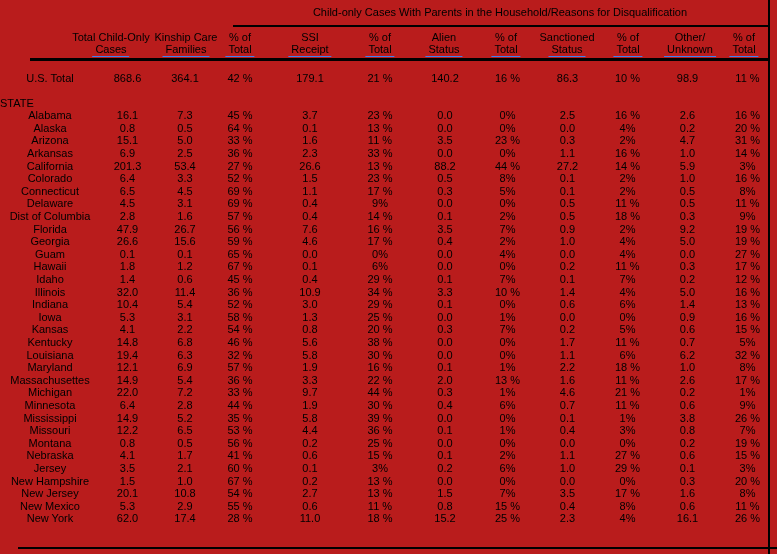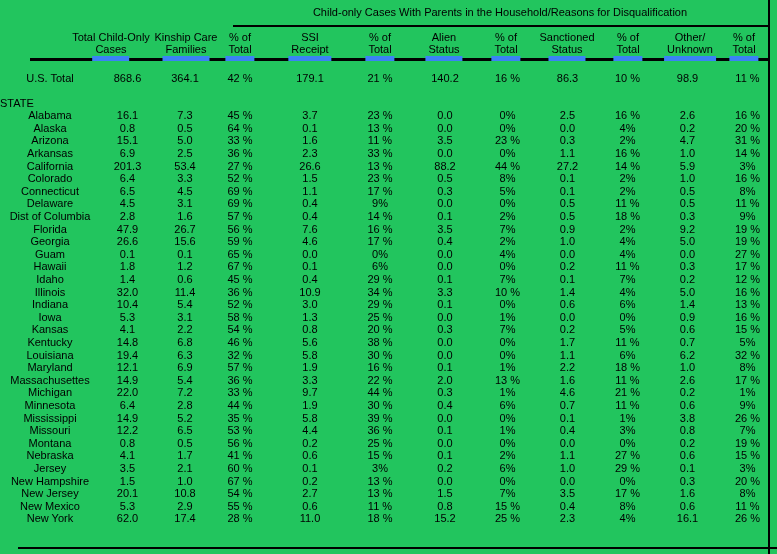--- a/index.html
+++ b/index.html
@@ -1,37 +1,37 @@
 <!DOCTYPE html>
 <html><head>
 <meta charset="utf-8">
 <style>
   html,body{margin:0;padding:0;background:#fff;}
   .page{
-    position:relative;width:777px;height:554px;background:#22c55e;
+    position:relative;width:777px;height:554px;background:#b91c1c;
     font-family:"Liberation Sans", sans-serif;font-size:11px;color:#000;
     overflow:hidden;
   }
   .rule{position:absolute;background:#000;}
   .rule-span{left:233px;top:25px;width:535px;height:2px;}
   .rule-thick{left:30px;top:58px;width:738px;height:3px;}
   .rule-bottom{left:18px;top:547px;width:759px;height:2px;}
   .rule-right{left:768px;top:0;width:2px;height:554px;}
   .span-title{
     position:absolute;left:500px;top:6px;transform:translateX(-50%);
     white-space:nowrap;
   }
   .hcol{
     position:absolute;top:32px;transform:translateX(-50%);
     text-align:center;white-space:nowrap;line-height:11px;
   }
   .hc1{left:111px}.hc2{left:186px}.hc3{left:240px}.hc4{left:310px}
   .hc5{left:380px}.hc6{left:444px}.hc7{left:506px}.hc8{left:567px}
   .hc9{left:628px}.hc10{left:690px}.hc11{left:744px}
-  .u{display:inline-block;border-bottom:5px solid #3b82f6;padding:1px 3px 1px 3px;}
+  .u{display:inline-block;border-bottom:1px solid #3b82f6;padding:1px 3px 1px 3px;}
   table.report{
     position:absolute;left:0;top:63px;width:770px;
     border-collapse:collapse;table-layout:fixed;
   }
   table.report td{
     padding:0;font-size:11px;line-height:12px;text-align:center;
     white-space:nowrap;overflow:visible;vertical-align:middle;
   }
   td.state{text-align:left;padding-left:33px;}
   tr.total-row{height:30px;}

